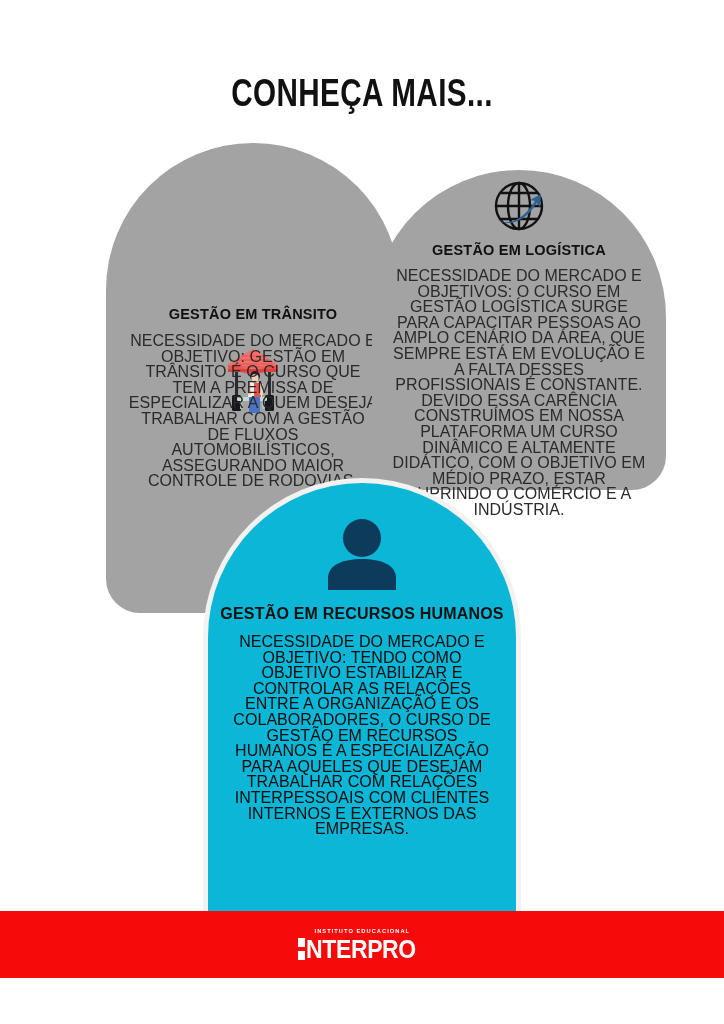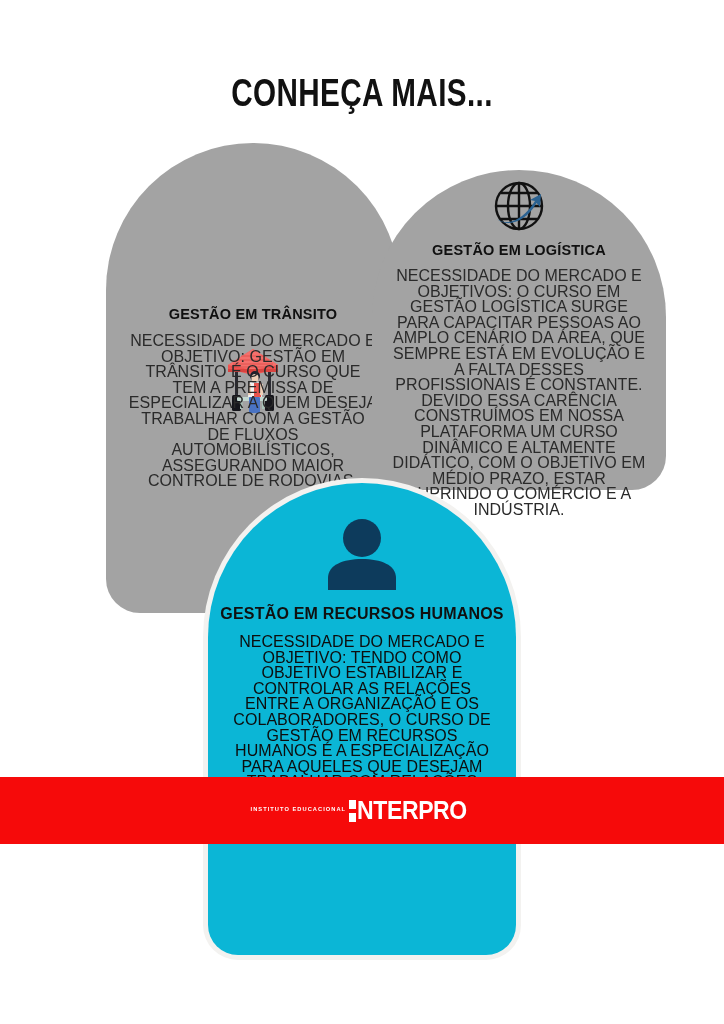--- a/index.html
+++ b/index.html
@@ -9,21 +9,21 @@
     width: 724px;
     height: 1024px;
     background: #ffffff;
     font-family: "Liberation Sans", sans-serif;
     overflow: hidden;
   }
 
   #page {
     position: relative;
     width: 724px;
-    height: 844px;
+    height: 978px;
     background: #ffffff;
     padding-left: 8px;
   }
 
   
   #page-title {
     position: absolute;
     top: 72px;
     left: 0;
     width: 724px;
@@ -142,21 +142,21 @@
     height: 67px;
     background: #f60a0a;
     z-index: 5;
     display: flex;
     align-items: center;
     justify-content: center;
   }
 
   #footer-logo {
     display: flex;
-    flex-direction: row;
+    flex-direction: column;
     align-items: center;
     line-height: 1;
   }
 
   #footer-kicker {
     color: #ffffff;
     font-size: 6px;
     font-weight: bold;
     letter-spacing: 1.1px;
     margin-bottom: 3px;

